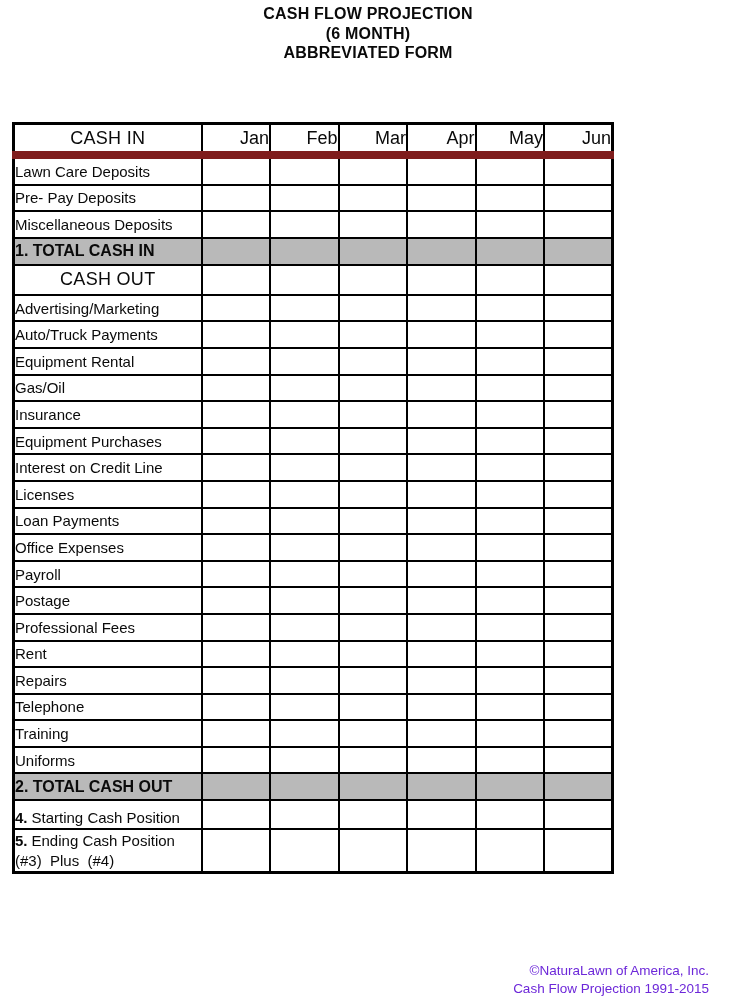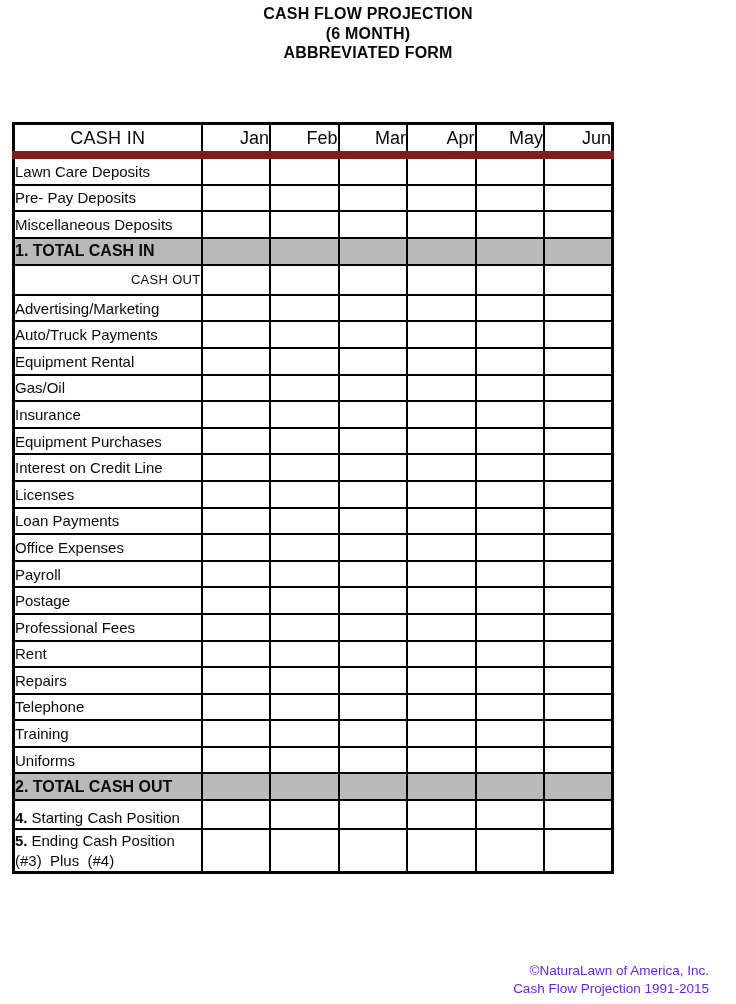--- a/index.html
+++ b/index.html
@@ -53,23 +53,23 @@
   }
   td.label-cell {
     padding-left: 4px;
     font-size: 15px;
   }
   tr.row-item td { height: 24.6px; }
   tr.row-total td { height: 25px; }
   tr.row-total td.label-cell { font-weight: bold; font-size: 16px; margin-top: 8px; }
   tr.row-section td { height: 28px; }
   tr.row-section td.label-cell {
-    text-align: right;
+    text-align: center;
     padding-left: 0;
-    font-size: 13px;
+    font-size: 18px;
     letter-spacing: 0.3px;
   }
   tr.row-numbered td { height: 41px; }
   tr.row-numbered.single td { height: 27px; vertical-align: bottom; }
   tr.row-numbered.single td.label-cell { padding-bottom: 0; }
   tr.row-numbered td.label-cell { line-height: 1.35; }
   tr.row-numbered b { padding-right: 4px; }
   .sub { white-space: pre; }
 
   

